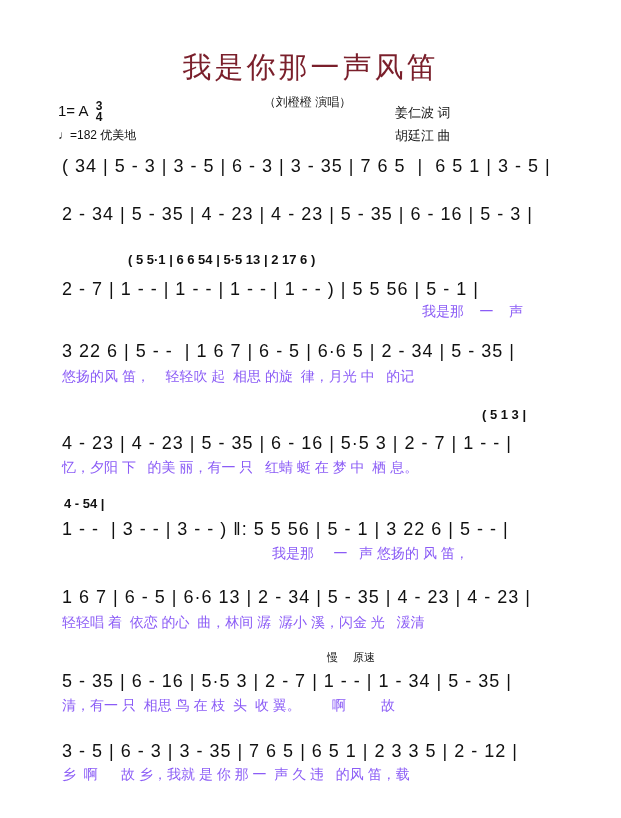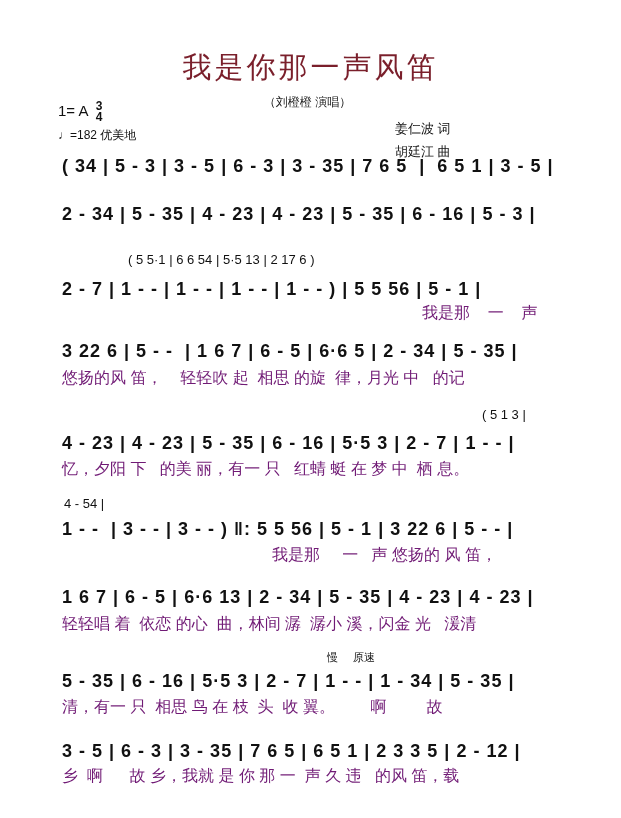--- a/index.html
+++ b/index.html
@@ -2,24 +2,24 @@
 <html><head>
 <meta charset="utf-8">
 <style>
   html,body{margin:0;padding:0;background:#ffffff;}
   body{width:621px;height:818px;position:relative;overflow:hidden;font-family:"Liberation Sans","DejaVu Sans",sans-serif;color:#111;}
   .title{position:absolute;left:0;top:48px;width:621px;text-align:center;font-family:"DejaVu Serif","Liberation Serif",serif;font-size:29px;color:#7a1f2b;letter-spacing:3px;}
   .singer{position:absolute;left:0;top:94px;width:615px;text-align:center;font-size:12px;color:#222;}
   .key{position:absolute;left:58px;top:101px;font-size:15px;}
   .key .frac{display:inline-block;vertical-align:middle;text-align:center;font-weight:bold;font-size:12px;line-height:11px;margin-left:4px;}
   .tempo{position:absolute;left:58px;top:127px;font-size:12px;}
-  .credit{position:absolute;left:395px;font-size:13px;margin-top:16px;}
-  .row{position:absolute;left:62px;white-space:pre;font-weight:bold;font-size:18px;letter-spacing:1px;}
-  .lyr{position:absolute;left:62px;white-space:pre;font-size:16px;color:#701a75;}
-  .small{position:absolute;white-space:pre;font-weight:normal;font-size:13px;}
+  .credit{position:absolute;left:395px;font-size:13px;}
+  .row{position:absolute;left:62px;white-space:pre;font-weight:normal;font-size:18px;letter-spacing:1px;}
+  .lyr{position:absolute;left:62px;white-space:pre;font-size:14px;color:#8b5cf6;}
+  .small{position:absolute;white-space:pre;font-weight:bold;font-size:13px;}
   .mark{position:absolute;font-size:11px;}
 </style>
 </head>
 <body>
 
 <div class="title">我是你那一声风笛</div>
 <div class="singer">（刘橙橙 演唱）</div>
 <div class="key">
   <span>1= A</span>
   <span class="frac"><span>3</span><br><span>4</span></span>

